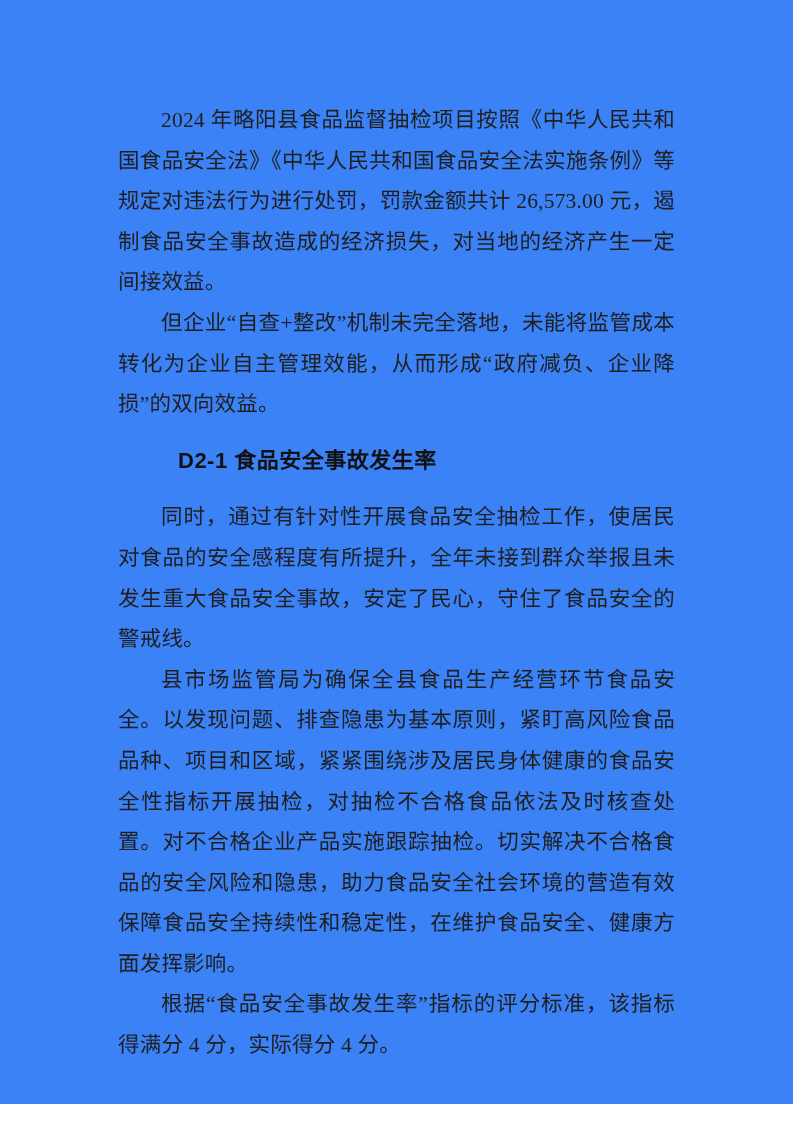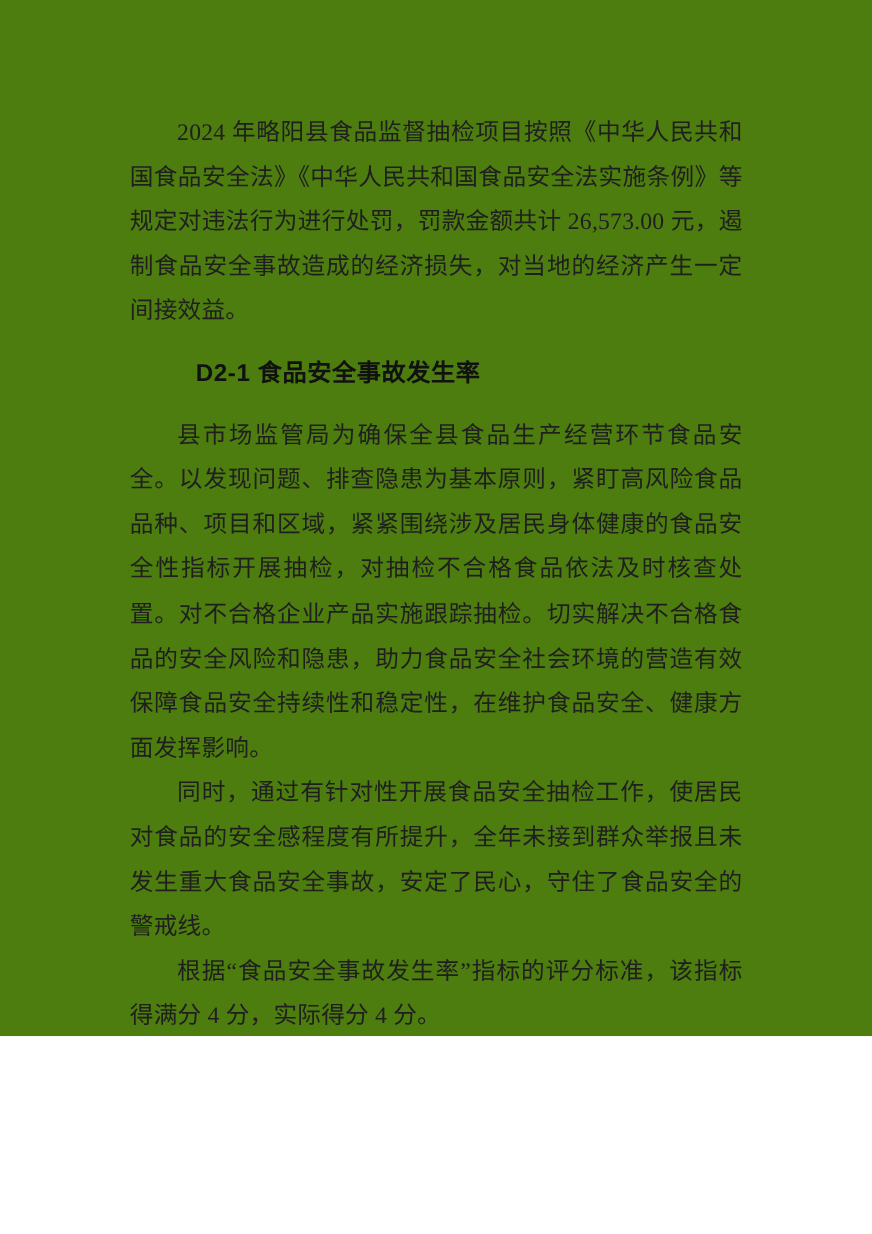--- a/index.html
+++ b/index.html
@@ -3,22 +3,22 @@
 <meta charset="utf-8">
 <style>
   html, body {
     margin: 0;
     padding: 0;
     background: #ffffff;
   }
   .page {
     position: relative;
     width: 793px;
-    height: 942px;
-    background: #4d7c0f;
+    height: 1104px;
+    background: #3b82f6;
     overflow: hidden;
     font-family: "Liberation Serif", "DejaVu Serif", serif;
   }
   .content {
     position: absolute;
     left: 118px;
     top: 100px;
     width: 557px;
   }
   .para {
@@ -42,18 +42,19 @@
     letter-spacing: 0.5px;
     font-family: "Liberation Sans", "DejaVu Sans", sans-serif;
   }
 </style>
 </head>
 <body>
 
 <div class="page">
   <div class="content">
     <p class="para">2024 年略阳县食品监督抽检项目按照《中华人民共和国食品安全法》《中华人民共和国食品安全法实施条例》等规定对违法行为进行处罚，罚款金额共计 26,573.00 元，遏制食品安全事故造成的经济损失，对当地的经济产生一定间接效益。</p>
+    <p class="para">但企业“自查+整改”机制未完全落地，未能将监管成本转化为企业自主管理效能，从而形成“政府减负、企业降损”的双向效益。</p>
     <h2 class="heading">D2-1 食品安全事故发生率</h2>
+    <p class="para">同时，通过有针对性开展食品安全抽检工作，使居民对食品的安全感程度有所提升，全年未接到群众举报且未发生重大食品安全事故，安定了民心，守住了食品安全的警戒线。</p>
     <p class="para">县市场监管局为确保全县食品生产经营环节食品安全。以发现问题、排查隐患为基本原则，紧盯高风险食品品种、项目和区域，紧紧围绕涉及居民身体健康的食品安全性指标开展抽检，对抽检不合格食品依法及时核查处置。对不合格企业产品实施跟踪抽检。切实解决不合格食品的安全风险和隐患，助力食品安全社会环境的营造有效保障食品安全持续性和稳定性，在维护食品安全、健康方面发挥影响。</p>
-    <p class="para">同时，通过有针对性开展食品安全抽检工作，使居民对食品的安全感程度有所提升，全年未接到群众举报且未发生重大食品安全事故，安定了民心，守住了食品安全的警戒线。</p>
     <p class="para">根据“食品安全事故发生率”指标的评分标准，该指标得满分 4 分，实际得分 4 分。</p>
   </div>
 </div>
 
 </body></html>

